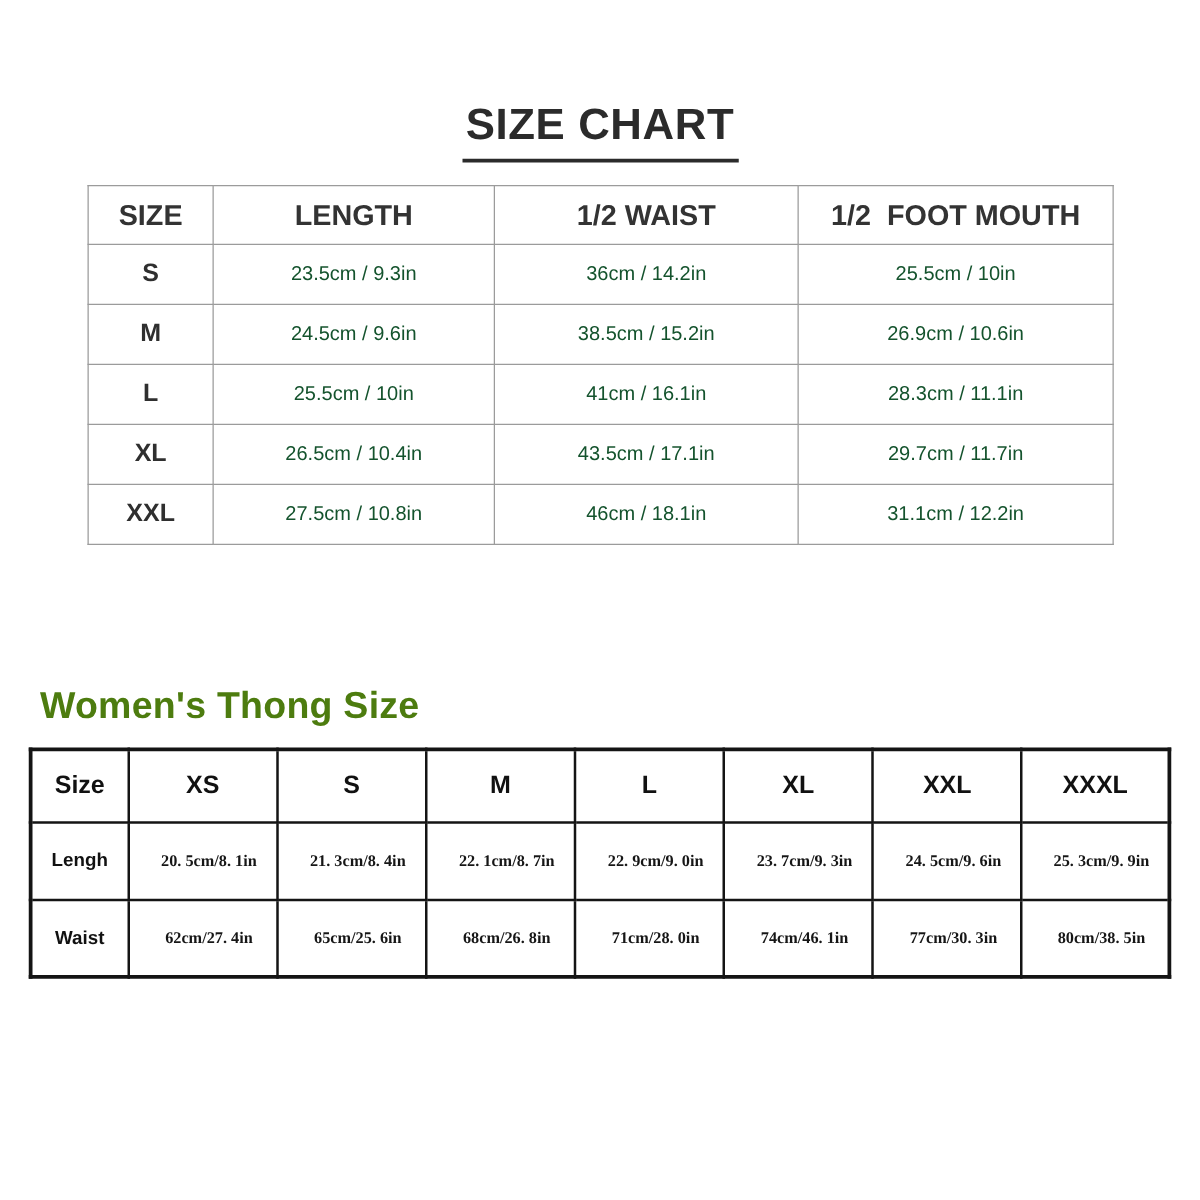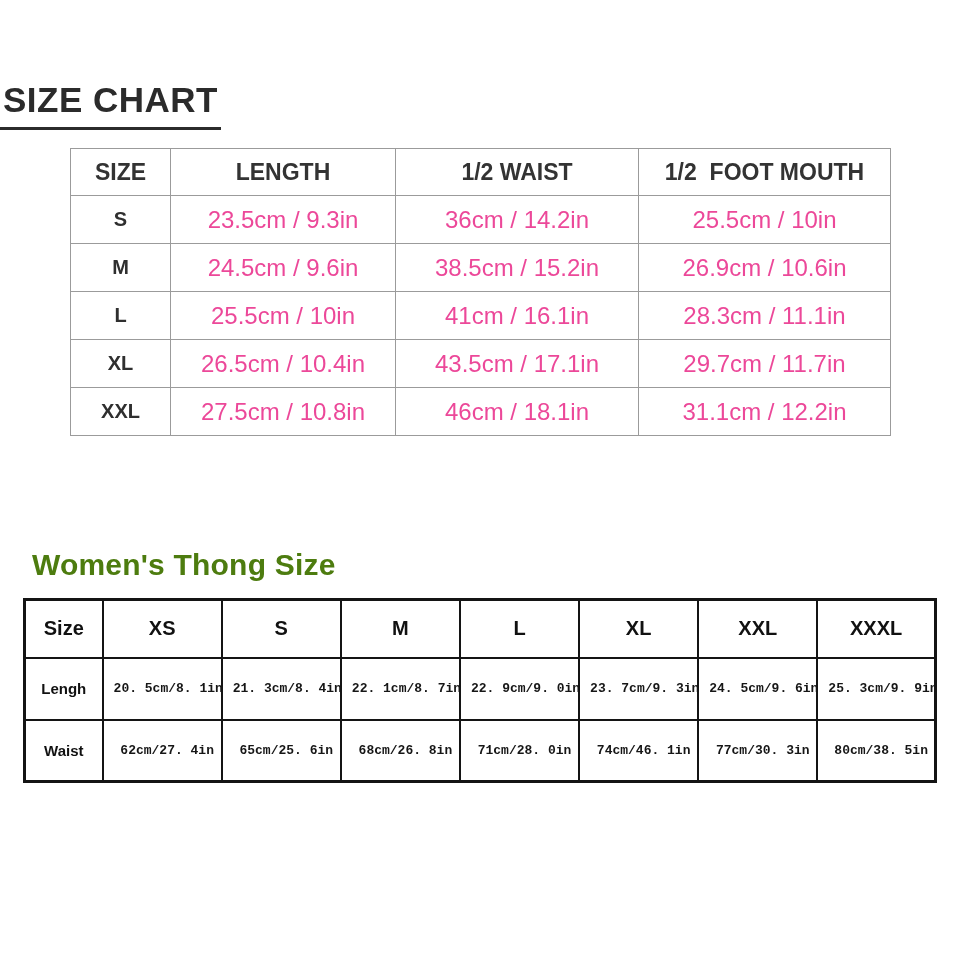--- a/index.html
+++ b/index.html
@@ -3,41 +3,41 @@
 <meta charset="utf-8">
 <style>
   * { margin:0; padding:0; box-sizing:border-box; }
   html,body { background:#ffffff; }
   .page {
     position:relative; width:960px; height:960px; background:#ffffff;
     font-family:"Liberation Sans", sans-serif; overflow:hidden;
   }
 
   
-  .main-title-wrap { position:absolute; top:80px; left:0; width:960px; }
+  .main-title-wrap { position:absolute; top:80px; left:0; width:960px; text-align:center; }
   .main-title {
     display:inline-block; font-size:35px; font-weight:700; color:#2b2b2b;
     letter-spacing:0.5px; border-bottom:3px solid #2b2b2b; padding:0 3px 7px 3px;
   }
 
   
   table { border-collapse:collapse; table-layout:fixed; }
   .size-table {
     position:absolute; left:70px; top:148px; width:820px;
   }
   .size-table th, .size-table td {
     border:1px solid #9b9b9b; text-align:center; vertical-align:middle;
     white-space:pre; overflow:hidden;
   }
   .size-table thead th {
     height:47px; font-size:23px; font-weight:700; color:#333333;
   }
   .size-table tbody tr { height:48px; }
   .size-table tbody th { font-size:20px; font-weight:700; color:#2f2f2f; }
-  .size-table tbody td { font-size:24px; font-weight:400; color:#ec4899; }
+  .size-table tbody td { font-size:16px; font-weight:400; color:#14532d; }
 
   
   .section-title {
     position:absolute; left:32px; top:548px; font-size:30px; font-weight:700;
     letter-spacing:0.2px;
   }
 
   
   .thong-table {
     position:absolute; left:23px; top:598px; width:914px;
@@ -45,21 +45,21 @@
   }
   .thong-table th, .thong-table td {
     border:2px solid #141414; text-align:center; vertical-align:middle;
     white-space:pre; overflow:hidden;
   }
   .thong-table thead tr { height:58px; }
   .thong-table thead th { font-size:20px; font-weight:700; color:#111111; }
   .thong-table tbody tr { height:62px; }
   .thong-table tbody th { font-size:15px; font-weight:700; color:#111111; }
   .thong-table tbody td {
-    font-family:Liberation Mono, monospace;
+    font-family:Liberation Serif, serif;
     font-size:13px; font-weight:700; color:#161616; letter-spacing:0px;padding-left:10px;
   }
 </style>
 </head>
 <body>
 
 <div class="page">
 
   <div class="main-title-wrap">
     <span class="main-title">SIZE CHART</span>

